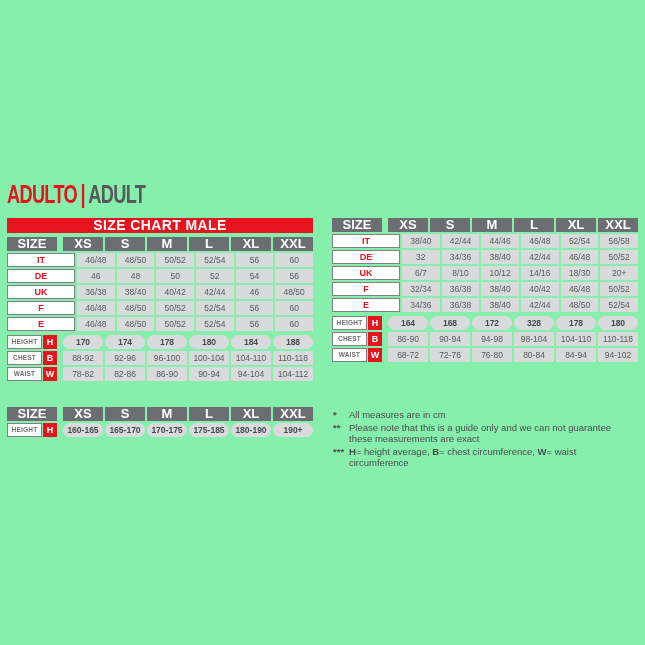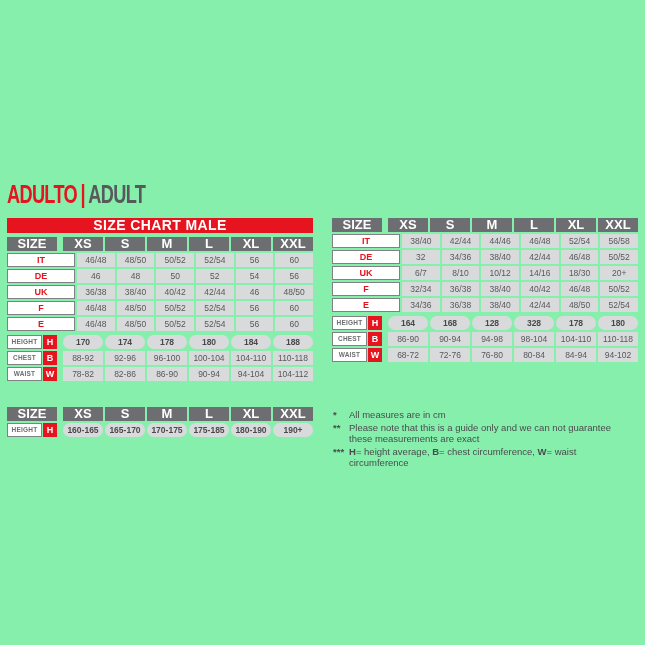--- a/index.html
+++ b/index.html
@@ -222,21 +222,21 @@
         <div class="dcell val">52/54</div>
       </div>
       <div class="gap"></div>
       <div class="trow">
         <div class="mlab">
           <div class="mbox">HEIGHT</div>
           <div class="mbadge">H</div>
         </div>
         <div class="dcell val bold">164</div>
         <div class="dcell val bold">168</div>
-        <div class="dcell val bold">128</div>
+        <div class="dcell val bold">172</div>
         <div class="dcell val bold">328</div>
         <div class="dcell val bold">178</div>
         <div class="dcell val bold">180</div>
       </div>
       <div class="trow">
         <div class="mlab">
           <div class="mbox">CHEST</div>
           <div class="mbadge">B</div>
         </div>
         <div class="dcell val">86-90</div>

